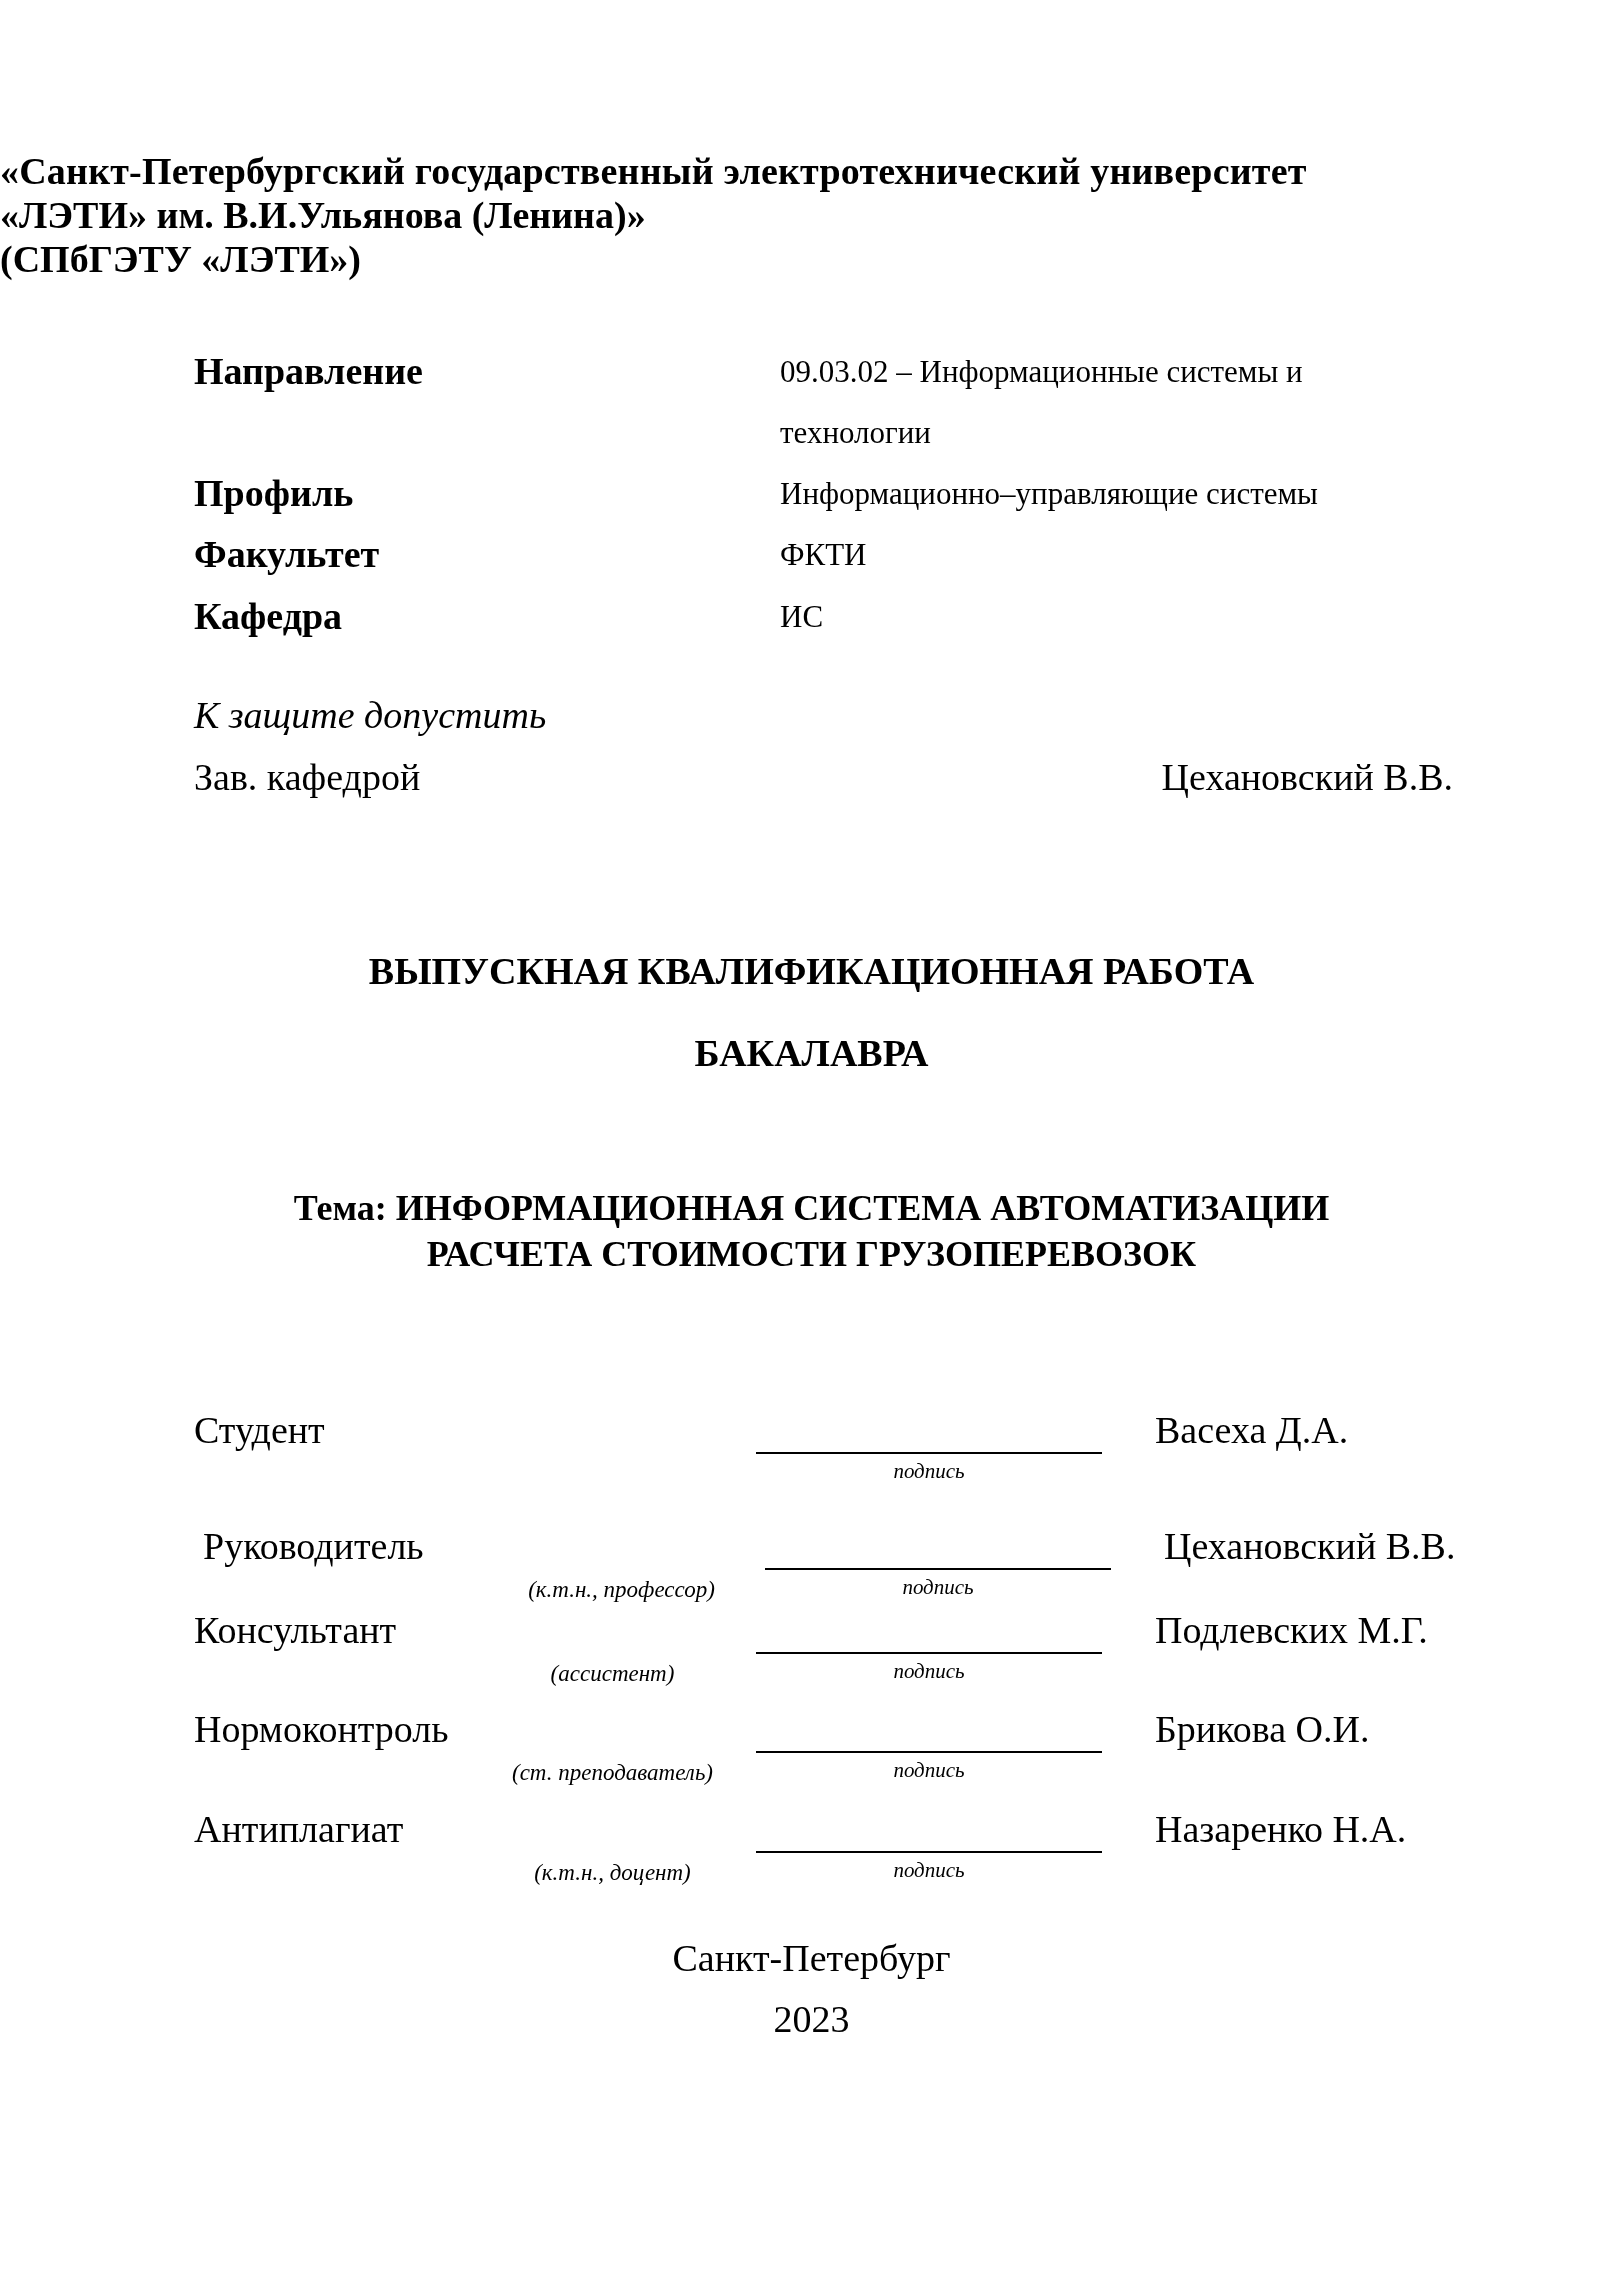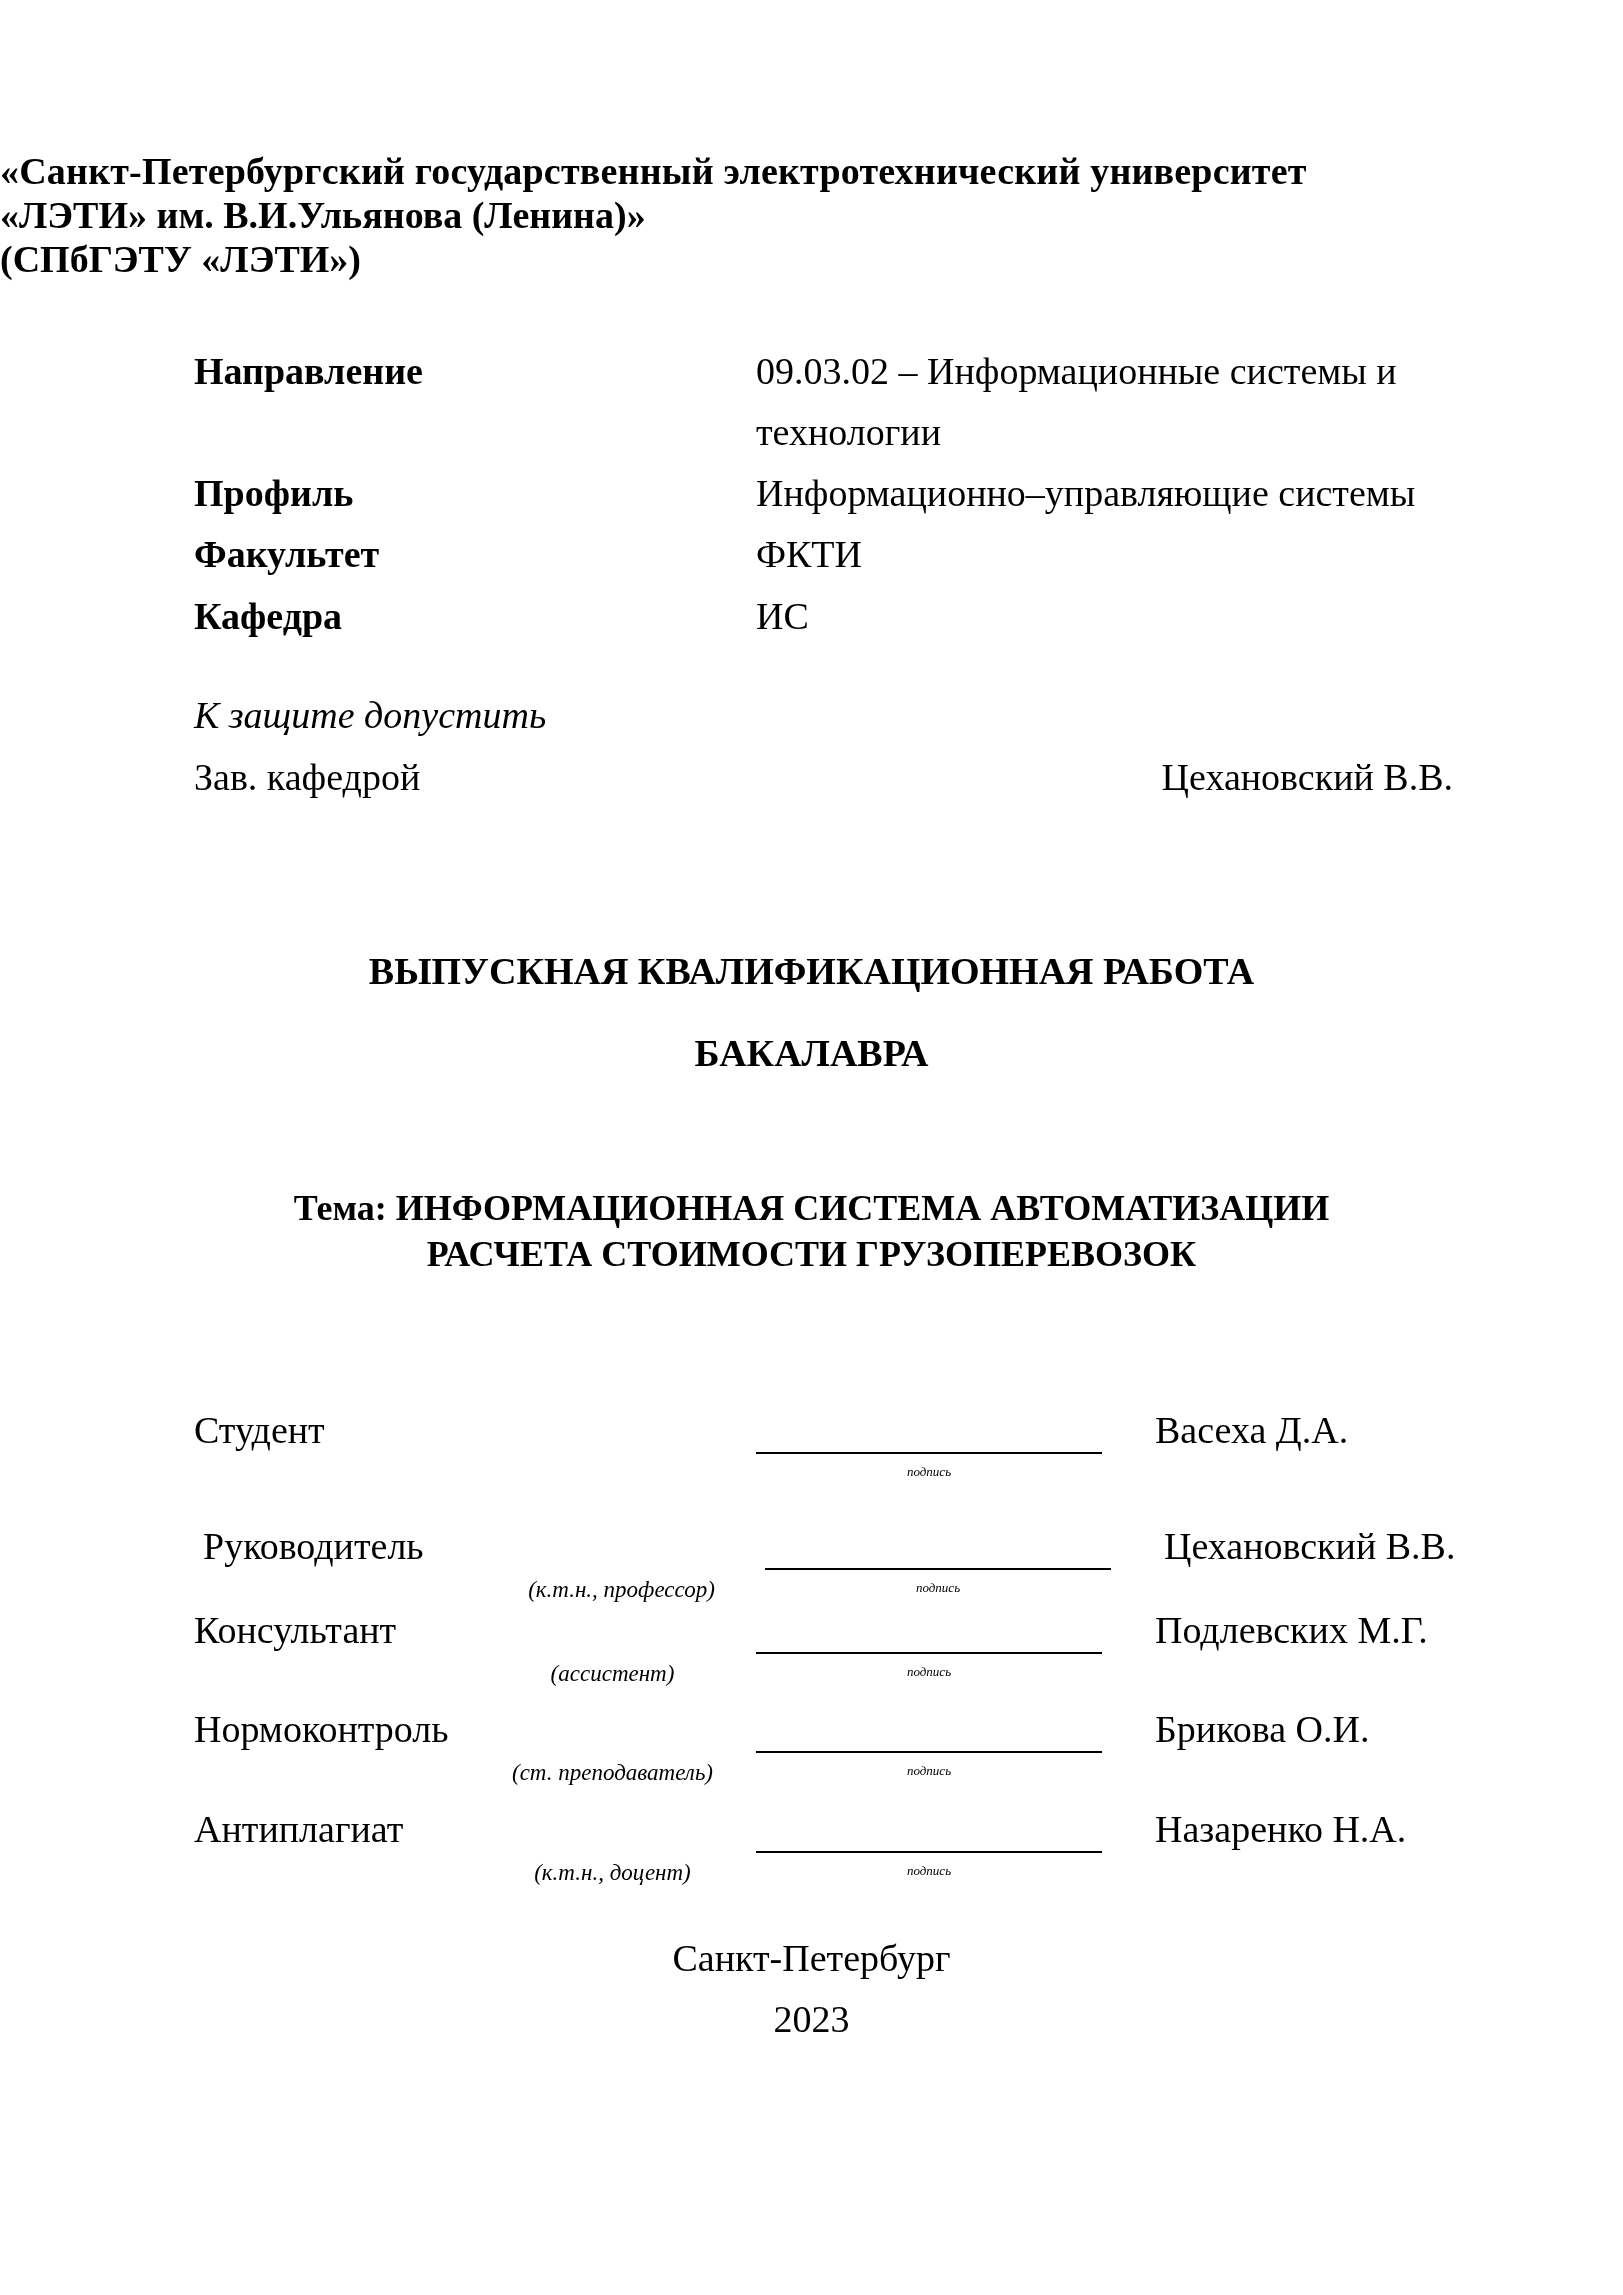--- a/index.html
+++ b/index.html
@@ -8,39 +8,39 @@
   .i { font-style: italic; }
 
   
   .hdr { position: absolute; left: 0; width: 1623px; text-align: left;
          font-weight: bold; font-size: 38px; line-height: 44px; }
   .hdr-line { display: block; }
   .hdr-line.l1 { letter-spacing: 0.2px; }
 
   
   .field-label { position: absolute; left: 194px; font-weight: bold; font-size: 38px; line-height: 61px; }
-  .field-value { position: absolute; left: 756px; font-size: 38px; line-height: 61px; }
+  .field-value { position: absolute; left: 780px; font-size: 31px; line-height: 61px; }
 
   .approve { position: absolute; left: 194px; font-size: 38px; line-height: 61px; }
   .head-name { position: absolute; right: 170px; font-size: 38px; line-height: 61px; }
 
   .title { position: absolute; left: 0; width: 1623px; text-align: center; font-weight: bold;
            font-size: 38px; line-height: 82px; }
   .theme { position: absolute; left: 0; width: 1623px; text-align: center; font-weight: bold;
            font-size: 36px; line-height: 46px; }
 
   
   .sig-row { position: absolute; left: 0; width: 1623px; height: 94px; padding-left: 20px; }
   .sig-role { position: absolute; left: 194px; top: 0; font-size: 38px; line-height: 44px; }
   .sig-qual { position: absolute; left: 424px; width: 377px; text-align: center; top: 50px;
               font-style: italic; font-size: 23px; line-height: 31px; }
   .sig-line { position: absolute; left: 756px; width: 346px; top: 44px; height: 0;
               border-top: 2.4px solid #000; }
   .sig-caption { position: absolute; left: 756px; width: 346px; text-align: center; top: 50px;
-                 font-style: italic; font-size: 13px; line-height: 27px; }
+                 font-style: italic; font-size: 21px; line-height: 27px; }
   .sig-name { position: absolute; left: 1155px; top: 0; font-size: 38px; line-height: 44px; }
 
   .footer { position: absolute; left: 0; width: 1623px; text-align: center; font-size: 38px; line-height: 61px; }
 </style>
 </head>
 <body>
 
 <div class="hdr" style="top:149px;">
   <span class="hdr-line l1">«Санкт-Петербургский государственный электротехнический университет</span>
   <span class="hdr-line">«ЛЭТИ» им. В.И.Ульянова (Ленина)»</span>

